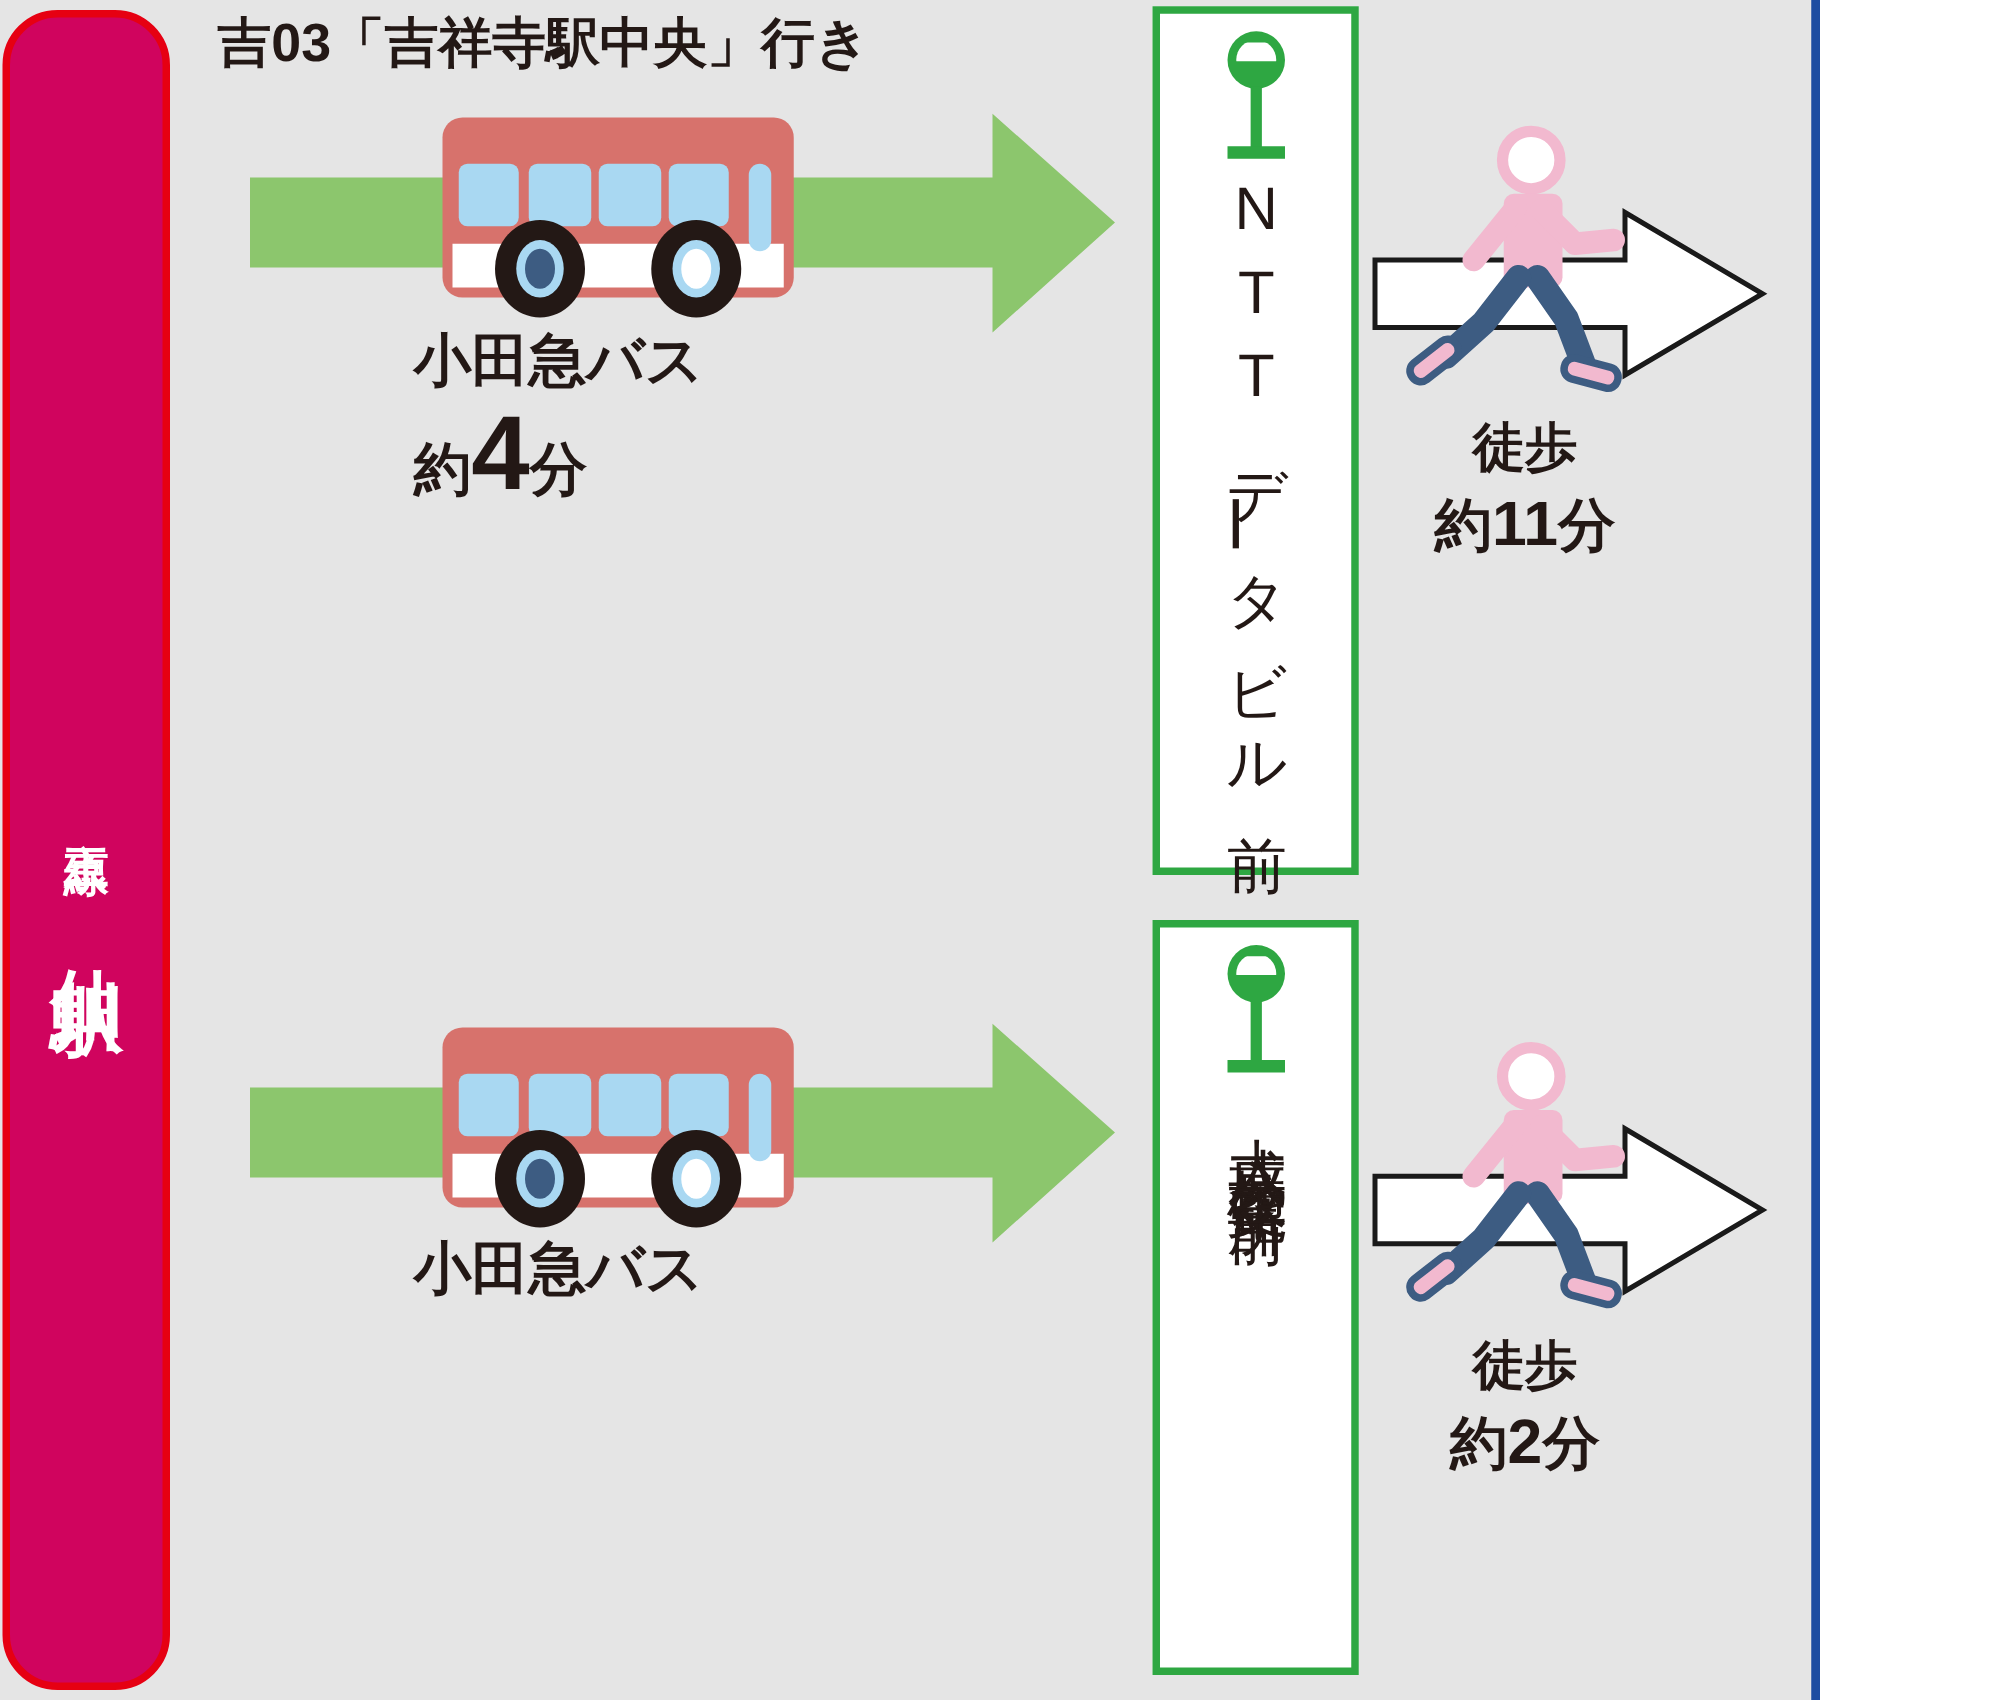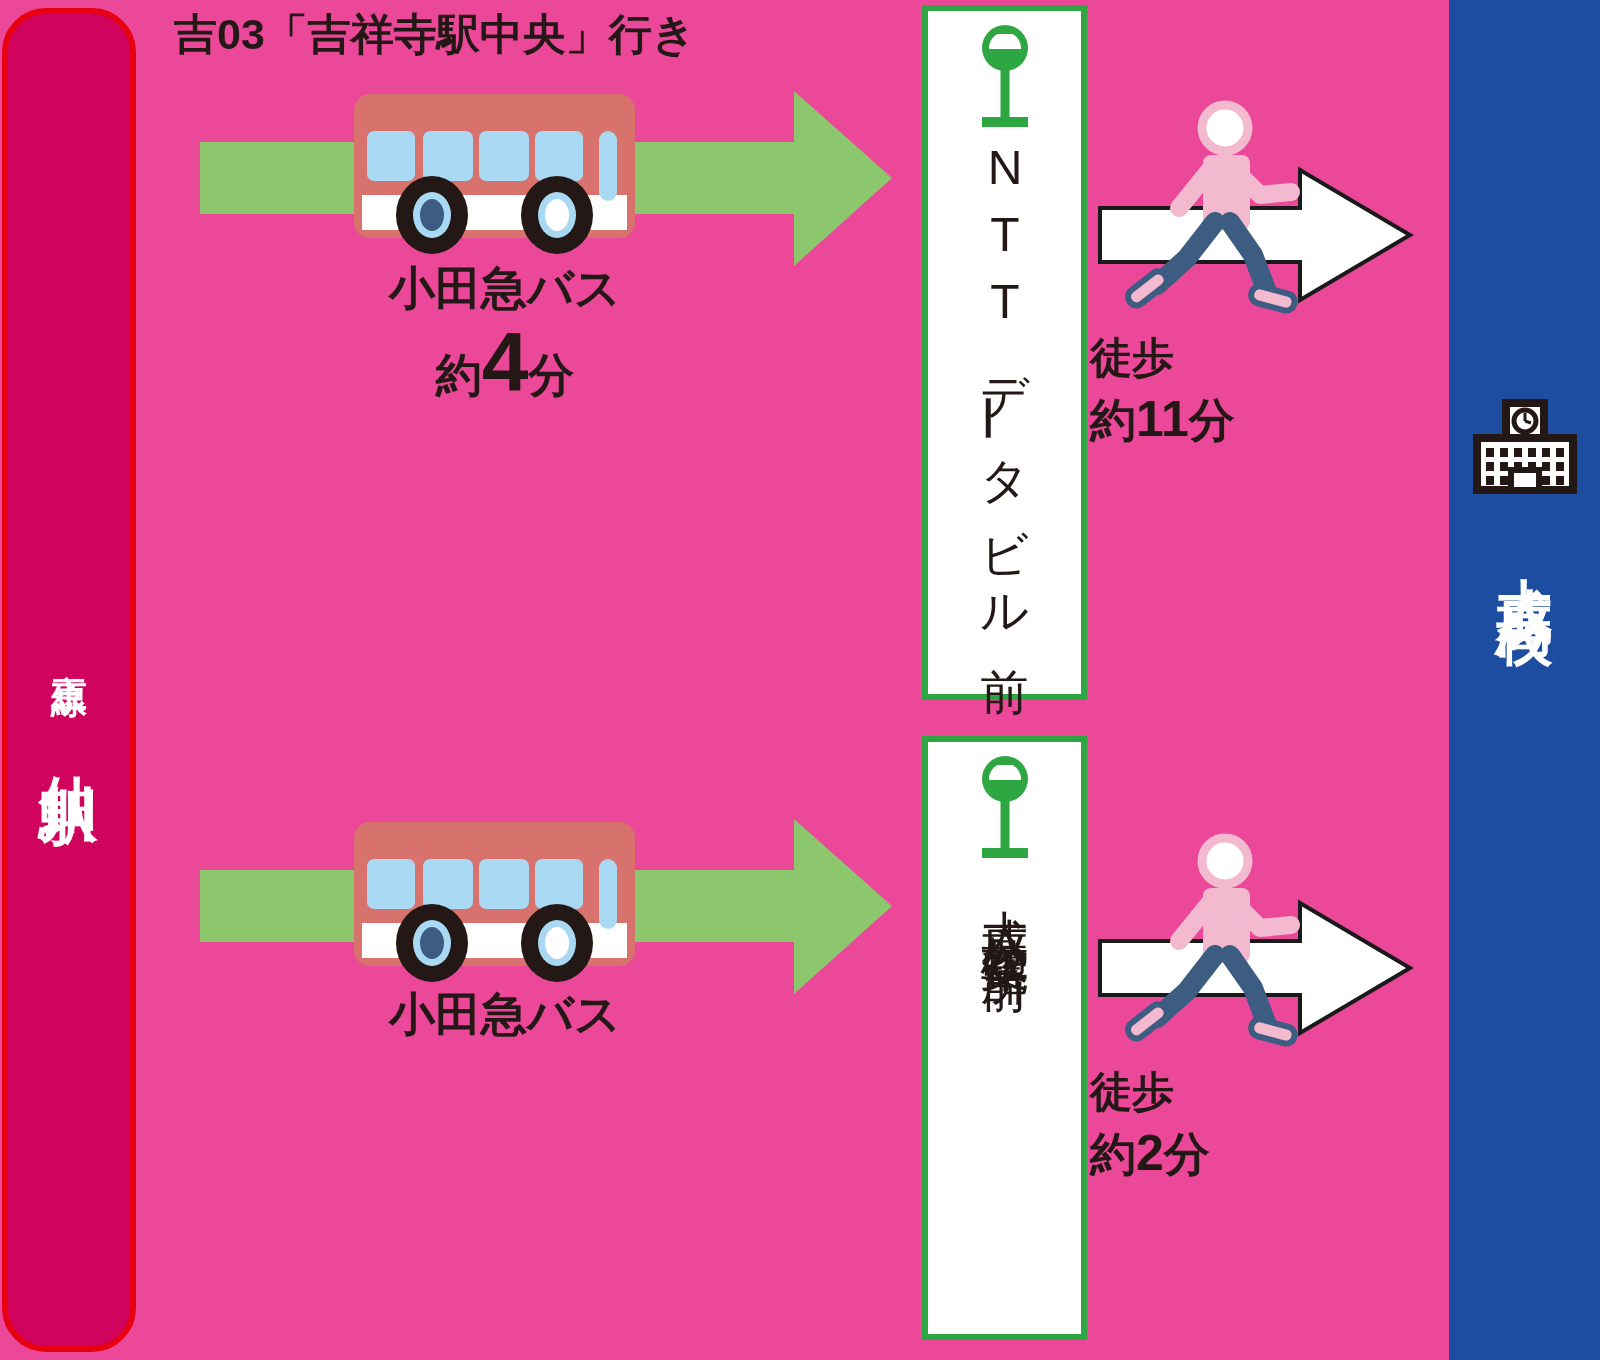--- a/index.html
+++ b/index.html
@@ -1,17 +1,17 @@
 <!DOCTYPE html>
 <html><head>
 <meta charset="utf-8">
 <style>
   html,body{margin:0;padding:0;background:#fff;}
   #canvas{
-    position:relative;width:1600px;height:1360px;background:#ec4899;overflow:hidden;
+    position:relative;width:1456px;height:1360px;background:#e5e5e5;overflow:hidden;
     font-family:"Liberation Sans","DejaVu Sans",sans-serif;color:#231815;
   }
   .abs{position:absolute;}
   .vtext{writing-mode:vertical-rl;text-orientation:upright;line-height:1;}
   .vrot{display:inline-block;transform:rotate(90deg);}
 
   
   .station-bar{
     left:2px;top:8px;width:134px;height:1344px;box-sizing:border-box;
     background:#d0045e;border:6px solid #e60012;border-radius:44px;
@@ -32,21 +32,21 @@
   .route-label{font-size:43px;font-weight:800;white-space:nowrap;}
   .route-label.r1{left:174px;top:6px;}
   .route-label.r2{left:212px;top:716px;}
 
   
   .bus-graphic{width:710px;height:185px;left:195px;}
   .bus-graphic.r1{top:85px;}
   .bus-graphic.r2{top:813px;}
 
   
-  .bus-text{left:350px;width:310px;text-align:center;}
+  .bus-text{left:331px;width:310px;text-align:left;}
   .company{font-size:46px;font-weight:800;}
   .company.r1{top:258px;}
   .company.r2{top:984px;}
   .duration{white-space:nowrap;}
   .duration .small{font-size:46px;font-weight:800;}
   .duration .big{font-size:84px;font-weight:800;}
   .ride-time.r1{top:314px;}
   .ride-time.r2{top:1042px;}
 
   
@@ -58,21 +58,21 @@
   .stop-box.b2{top:736px;height:604px;}
   .stop-box svg{margin-top:12px;flex:0 0 auto;}
   .stop-name{font-size:48px;font-weight:500;margin-top:8px;}
   .stop-name.b1{letter-spacing:14px;}
   .stop-name.b2{letter-spacing:8px;}
 
   
   .walk-graphic{width:320px;height:215px;left:1095px;}
   .walk-graphic.r1{top:100px;}
   .walk-graphic.r2{top:833px;}
-  .walk-text{left:1090px;width:260px;}
+  .walk-text{left:1090px;width:260px;text-align:center;}
   .walk-label{font-size:42px;font-weight:800;}
   .walk-label.r1{top:330px;}
   .walk-label.r2{top:1064px;}
   .walk-time .big{font-size:50px;}
   .walk-time.r1{top:390px;}
   .walk-time.r2{top:1124px;}
 </style>
 </head>
 <body>
 

